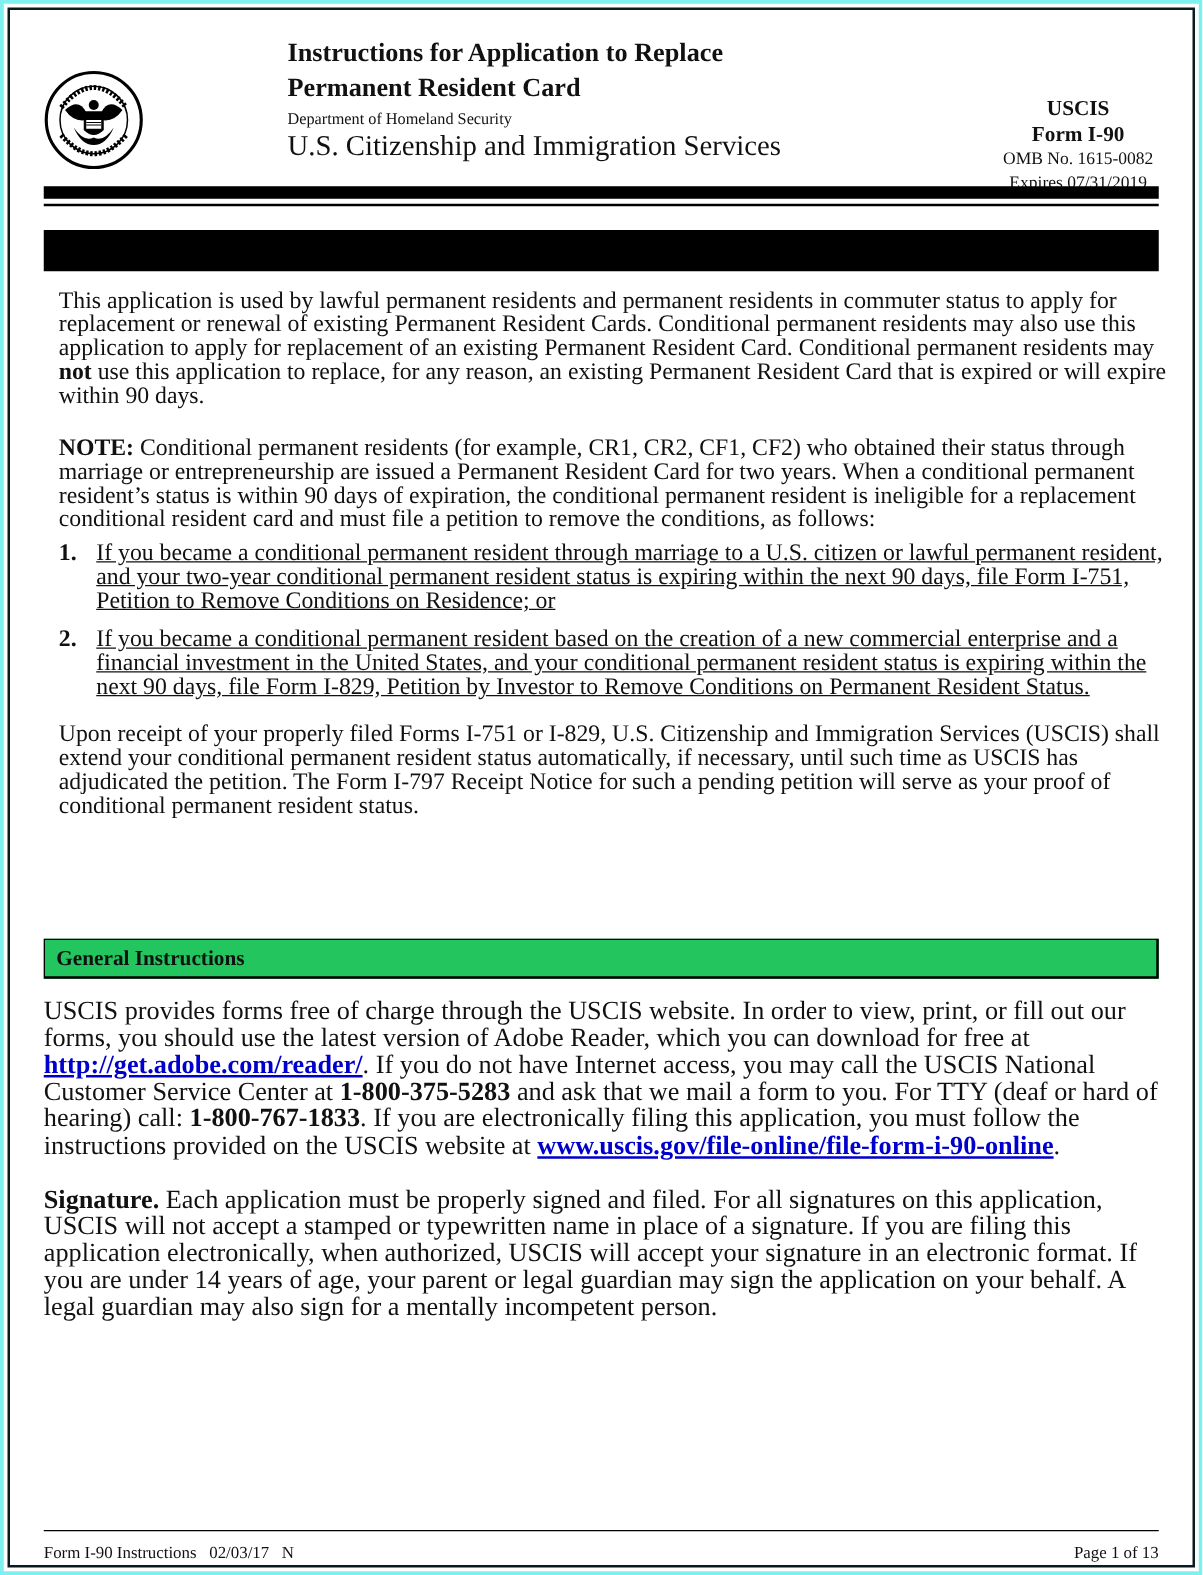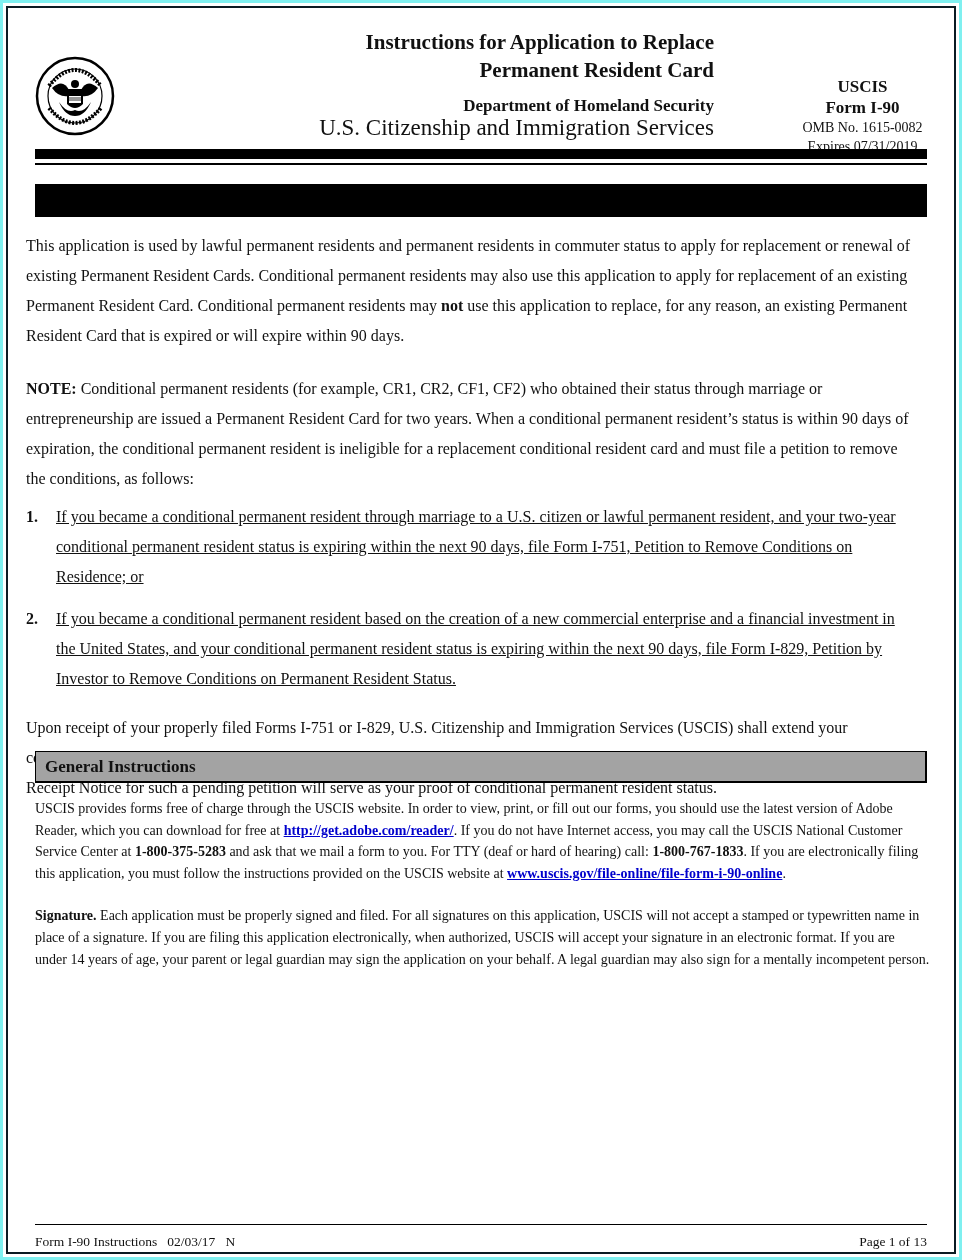--- a/index.html
+++ b/index.html
@@ -10,49 +10,49 @@
   .frame {
     position: absolute; left: 0; top: 0; width: 962px; height: 1260px; box-sizing: border-box;
     border: 3px solid #7ff0f0;
   }
   .frame-inner {
     position: absolute; left: 3px; top: 3px; right: 3px; bottom: 3px;
     border: 2px solid #0a1a22; box-sizing: border-box;
   }
   .abs { position: absolute; }
   .seal { left: 35px; top: 56px; width: 80px; height: 80px; }
-  .title-block { left: 214px; top: 28px; width: 500px; text-align: right; }
+  .title-block { left: 230px; top: 28px; width: 500px; text-align: left; }
   .title-line { font-weight: bold; font-size: 21px; line-height: 28px; }
-  .dept { font-weight: bold; font-size: 17px; margin-top: 11px; line-height: 22px; }
+  .dept { font-weight: normal; font-size: 13px; line-height: 22px; }
   .agency { font-size: 23px; line-height: 22px; }
   .form-id { left: 780px; top: 76px; width: 165px; text-align: center; }
   .form-id .uscis { font-weight: bold; font-size: 17px; line-height: 21px; }
   .form-id .formno { font-weight: bold; font-size: 17px; line-height: 21px; }
   .form-id .omb { font-size: 14px; line-height: 19px; }
   .form-id .exp { font-size: 14px; line-height: 19px; }
   .rule-thick { left: 35px; top: 149px; width: 892px; height: 10px; background: #000; }
   .rule-thin { left: 35px; top: 163px; width: 892px; height: 1.5px; background: #000; }
   .black-bar { left: 35px; top: 184px; width: 892px; height: 33px; background: #000; }
 
-  .content { left: 26px; top: 231px; width: 892px; font-size: 16px; line-height: 30px; }
+  .content { left: 47px; top: 231px; width: 892px; font-size: 19px; line-height: 19px; }
   .content p { margin: 0; }
   .gap-lg { height: 11px; }
   .list-item { display: flex; margin-top: 8px; }
   .list-num { width: 30px; flex: none; font-weight: bold; }
   .list-text { flex: 1; text-decoration: underline; }
   b { font-weight: bold; }
   a.link { color: #0000cc; font-weight: bold; text-decoration: underline; }
 
   .section-box {
     left: 35px; top: 751px; width: 892px; height: 32px; box-sizing: border-box;
-    background: #a3a3a3; border: 1.5px solid #000; border-bottom-width: 2.5px; border-right-width: 2px;
+    background: #22c55e; border: 1.5px solid #000; border-bottom-width: 2.5px; border-right-width: 2px;
   }
   .section-box span { position: absolute; left: 9px; top: 5px; font-weight: bold; font-size: 17px; }
 
-  .content2 { left: 35px; top: 798px; width: 895px; font-size: 14px; line-height: 21.6px; }
+  .content2 { left: 35px; top: 798px; width: 895px; font-size: 21px; line-height: 21.6px; }
   .content2 p { margin: 0; }
 
   .footer-rule { left: 35px; top: 1224px; width: 892px; height: 1px; background: #000; }
   .footer-left { left: 35px; top: 1234px; font-size: 13.5px; }
   .footer-right { right: 35px; top: 1234px; font-size: 13.5px; }
   .sp { white-space: pre; }
 </style>
 </head>
 <body>
 

